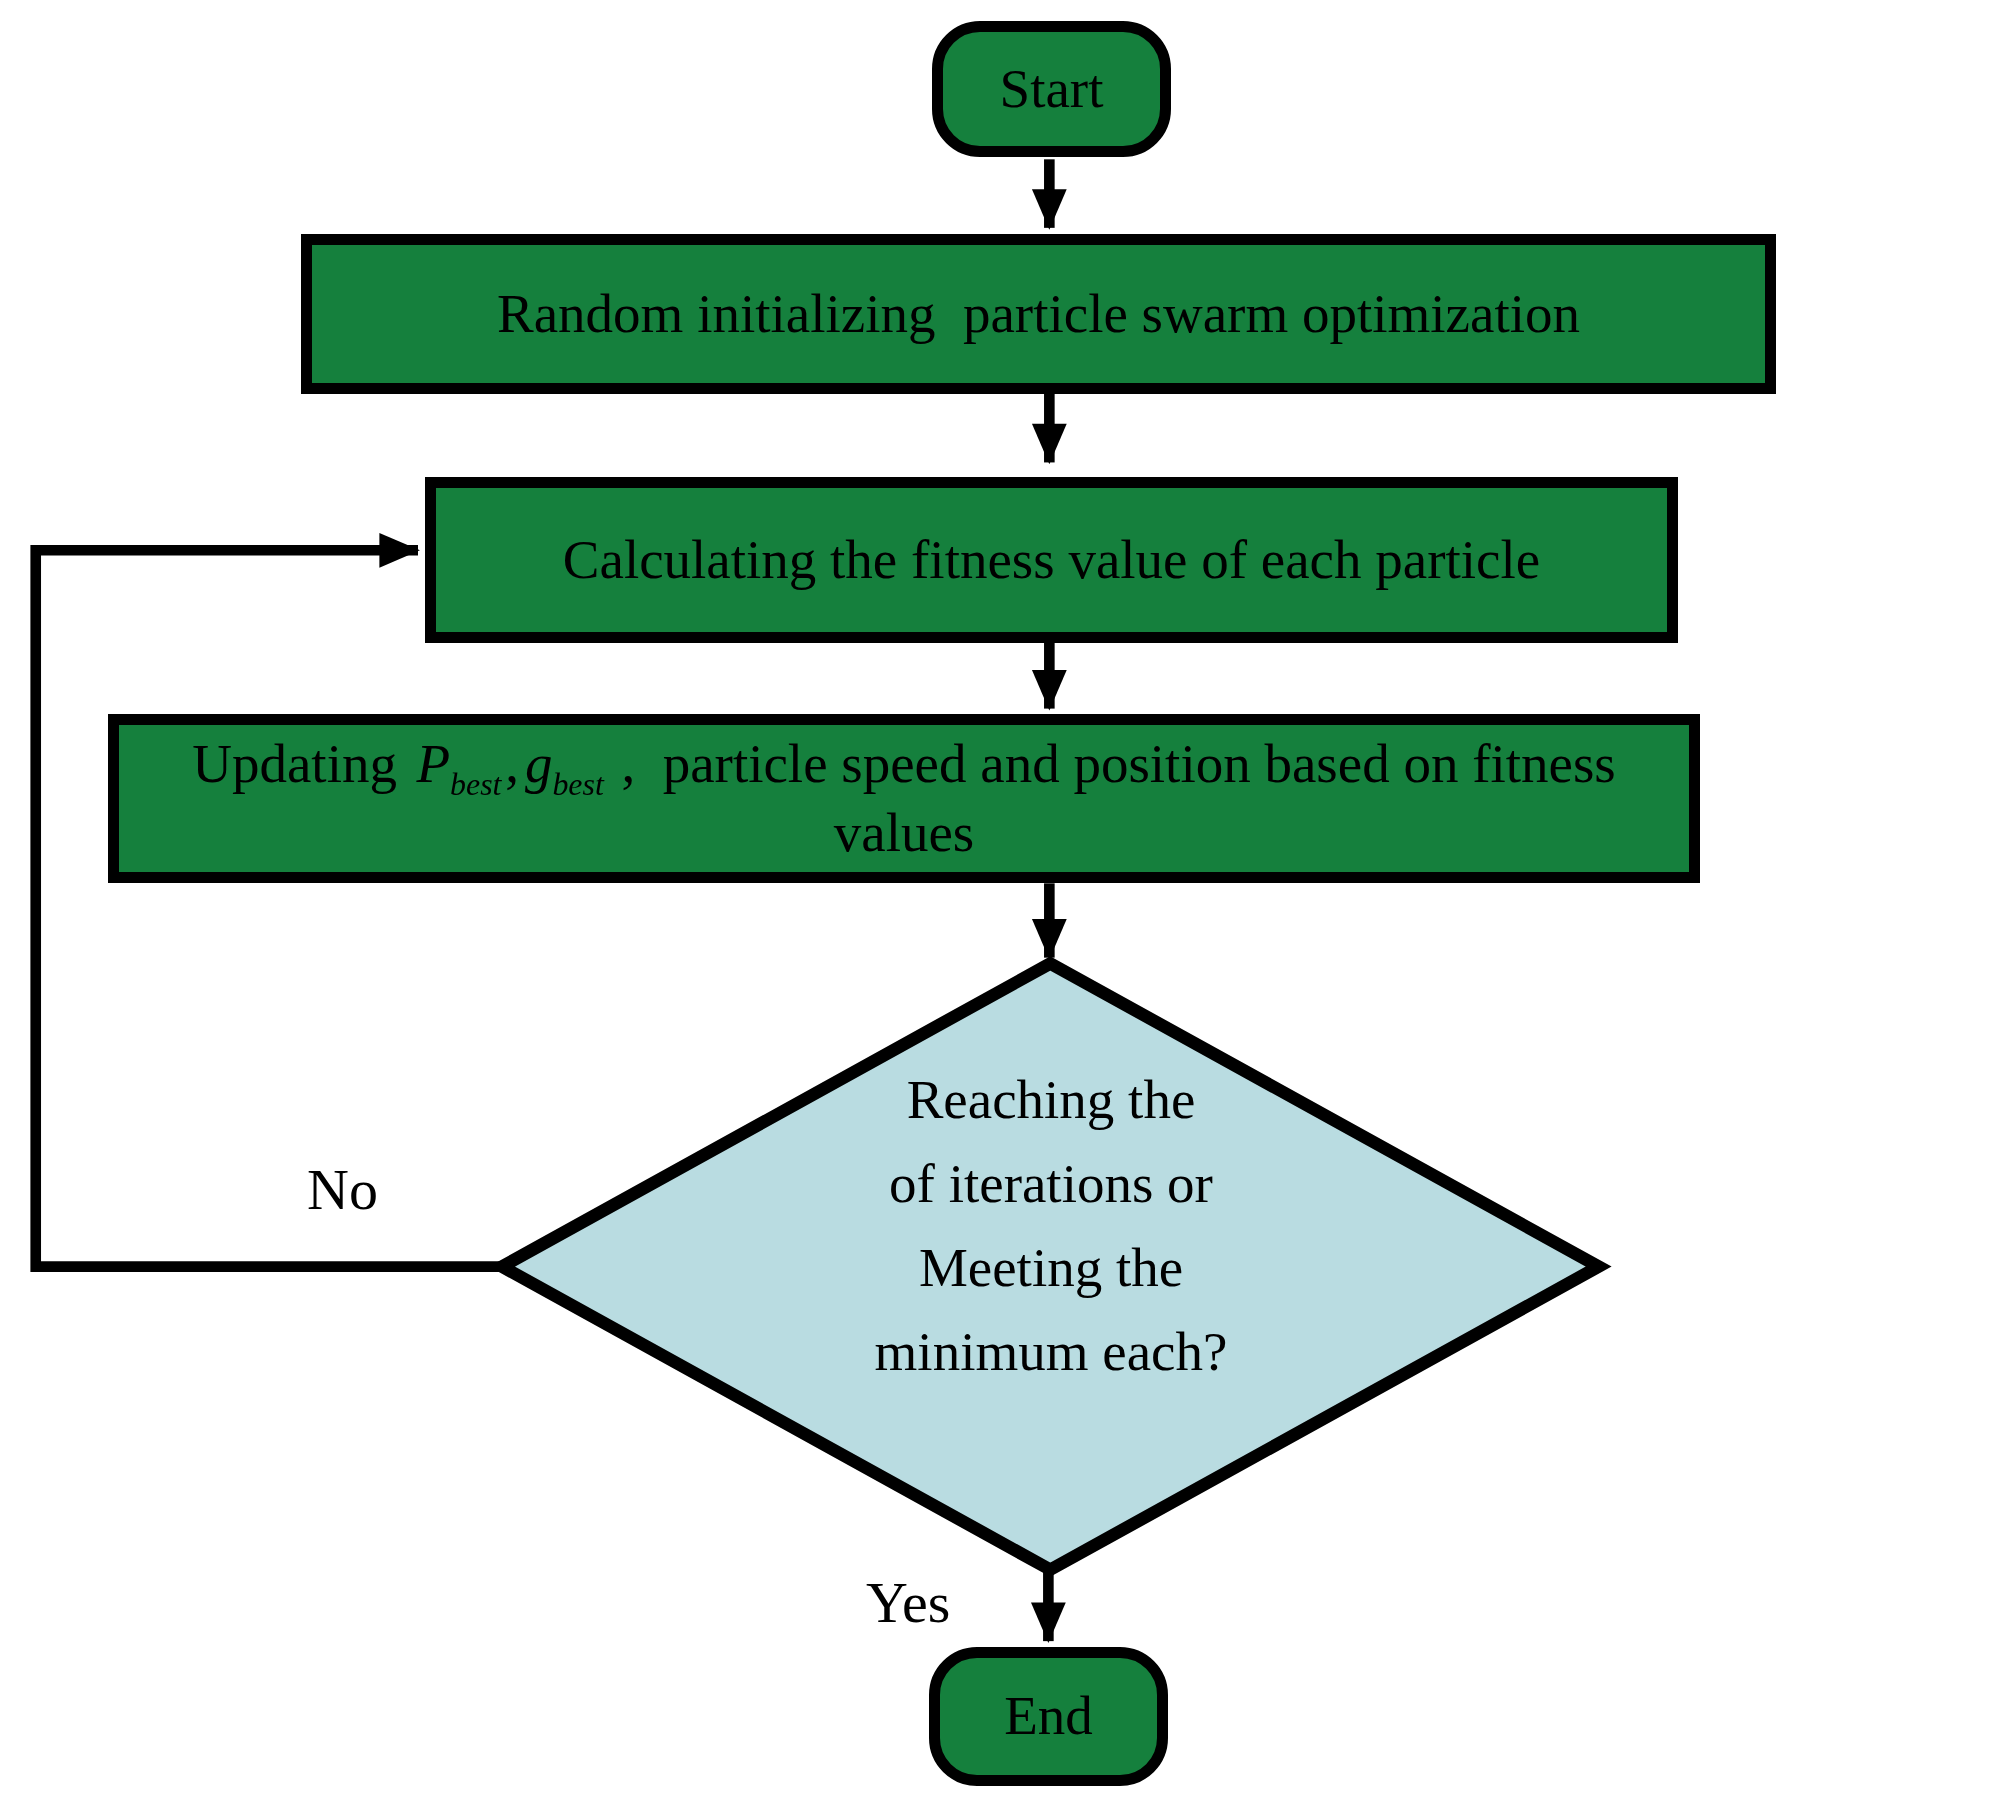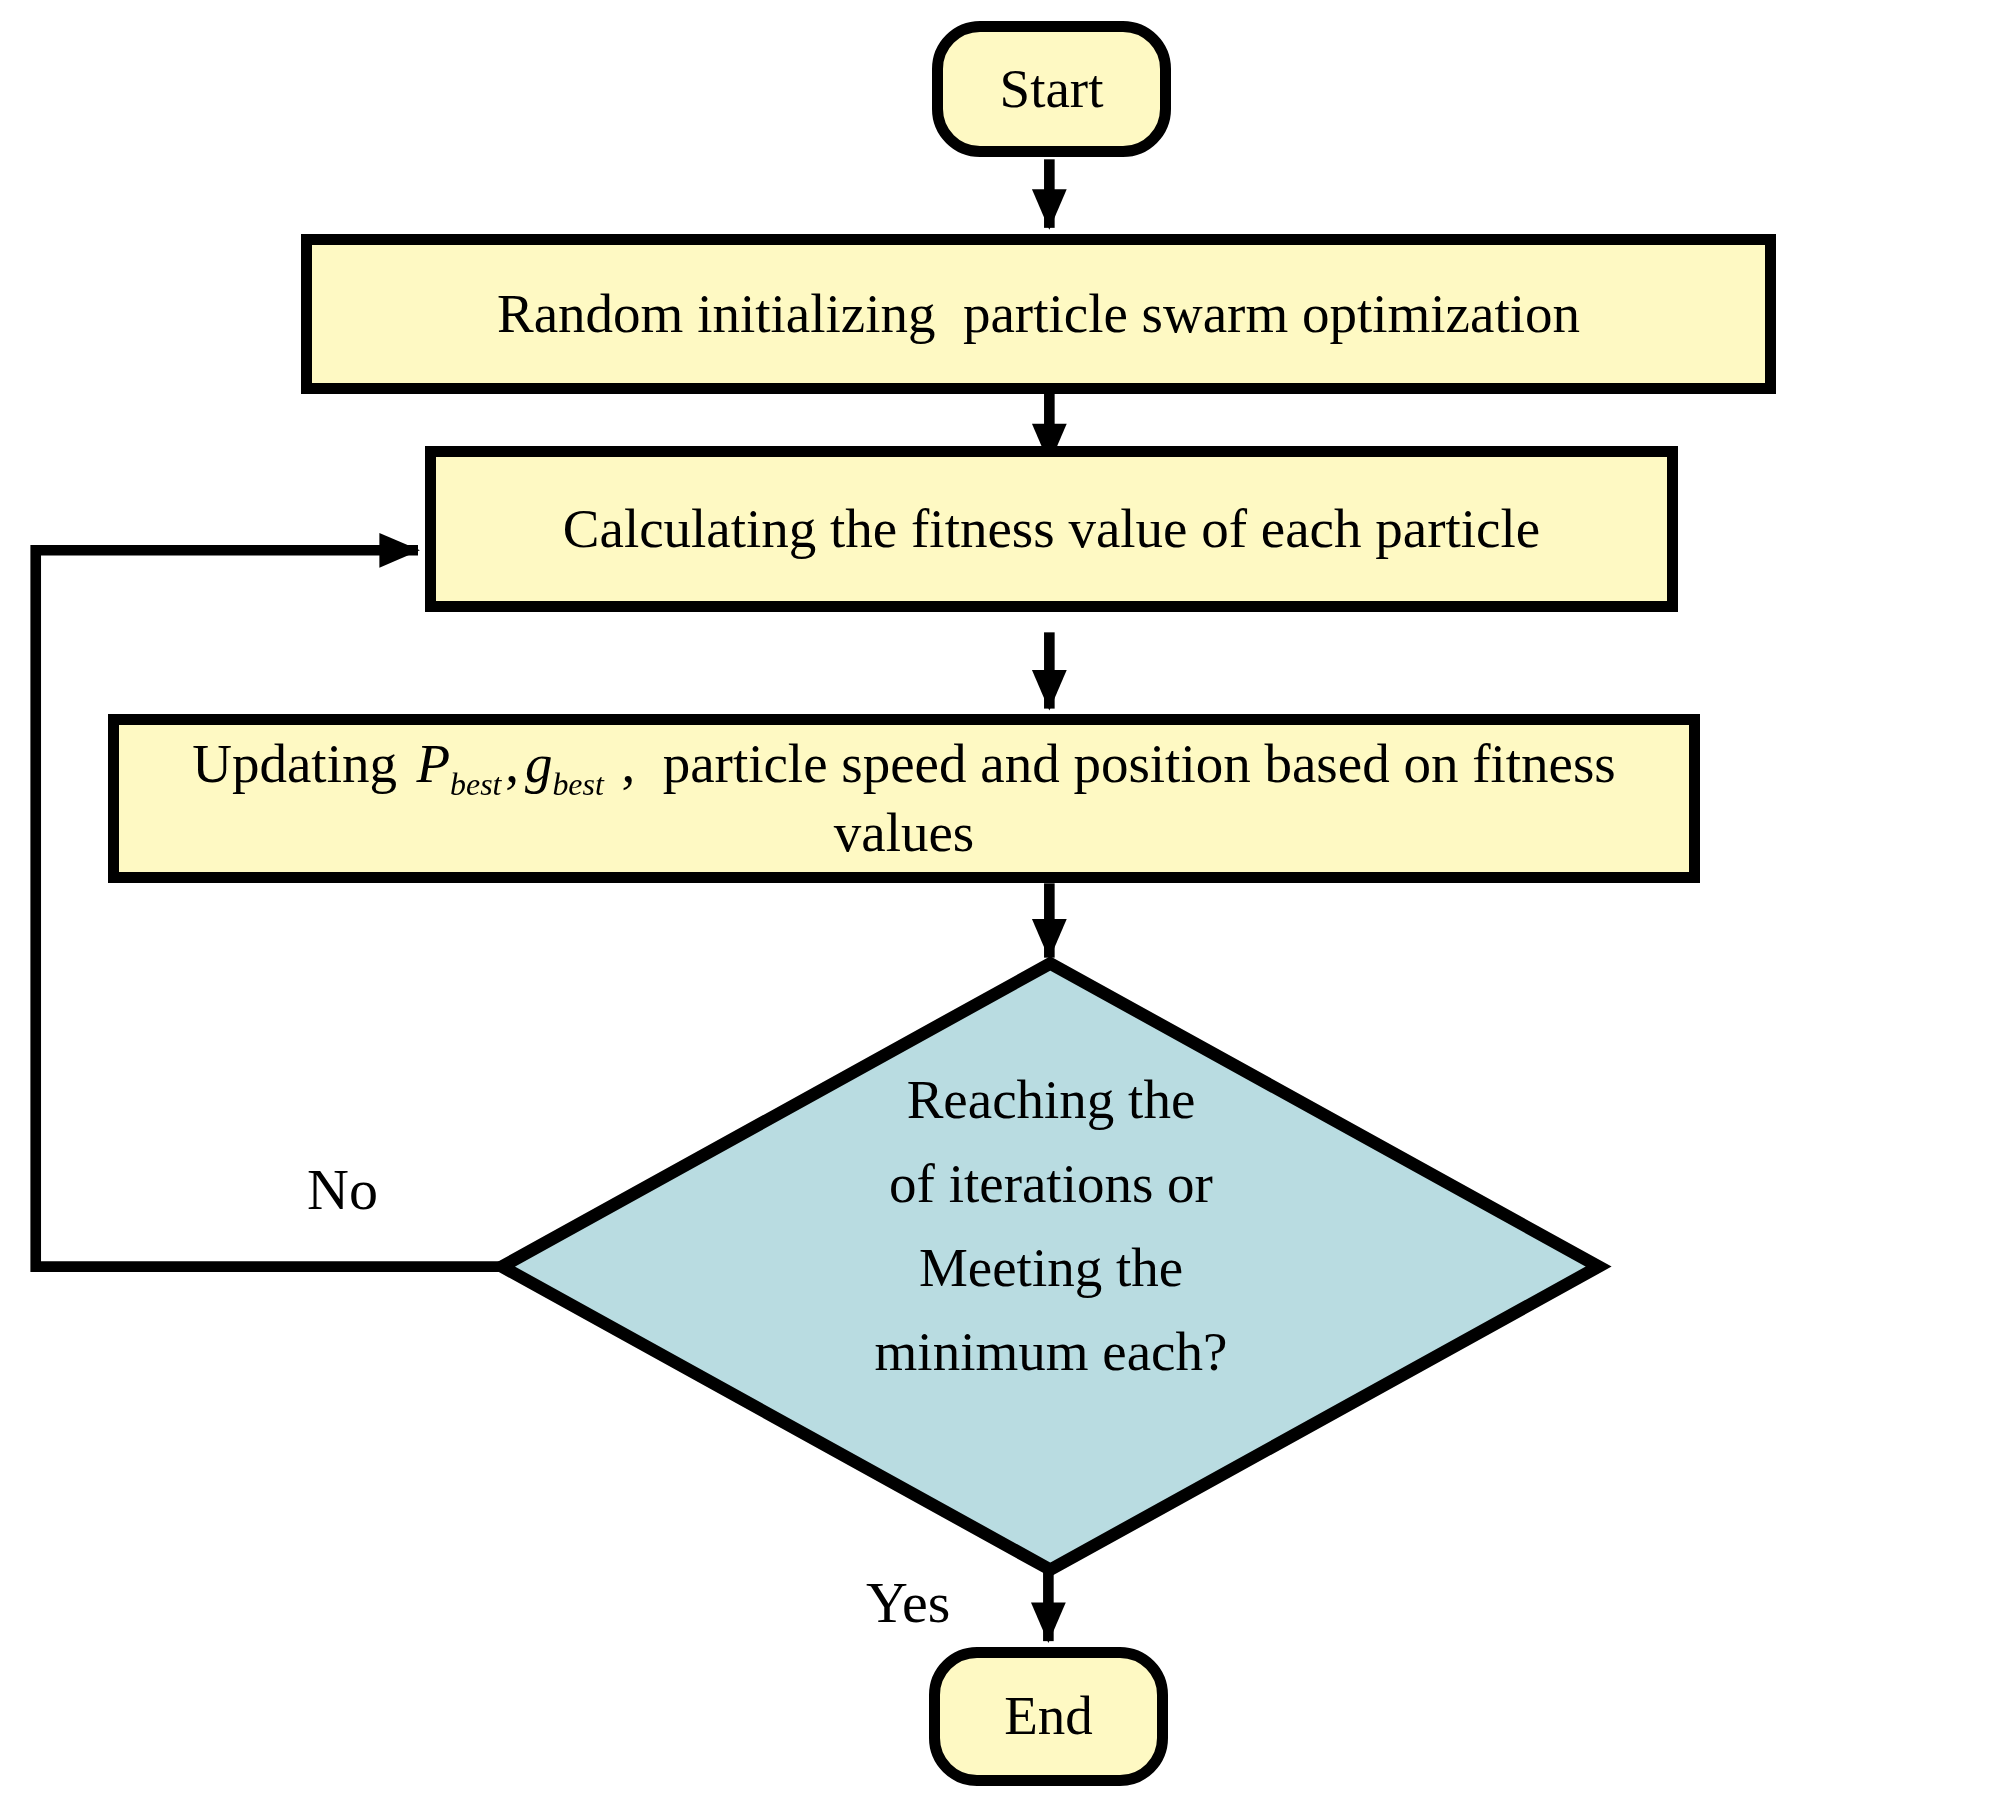--- a/index.html
+++ b/index.html
@@ -13,36 +13,36 @@
     overflow: hidden;
   }
   svg.connectors {
     position: absolute;
     left: 0; top: 0;
     width: 2006px; height: 1813px;
   }
   .shape {
     position: absolute;
     box-sizing: border-box;
-    background: #fef9c3;
+    background: #15803d;
     border: 11.6px solid #000000;
     display: flex;
     align-items: center;
     justify-content: center;
     text-align: center;
     font-size: 55px;
     line-height: 1.25;
   }
   .terminator { border-radius: 48px; }
   .shape .label { white-space: pre-wrap; }
 
   
   .start-box  { left: 932px;  top: 21px;   width: 239px;  height: 136px; }
   .step1-box  { left: 301px;  top: 234px;  width: 1475px; height: 160px; }
-  .step2-box  { left: 425px;  top: 446px;  width: 1253px; height: 166px; }
+  .step2-box  { left: 425px;  top: 477px;  width: 1253px; height: 166px; }
   .step3-box  { left: 108px;  top: 714px;  width: 1592px; height: 169px; }
   .end-box    { left: 929px;  top: 1647px; width: 239px;  height: 139px; }
 
   .diamond-label {
     position: absolute;
     left: 713px;
     top: 1058px;
     width: 676px;
     text-align: center;
     font-size: 55px;

